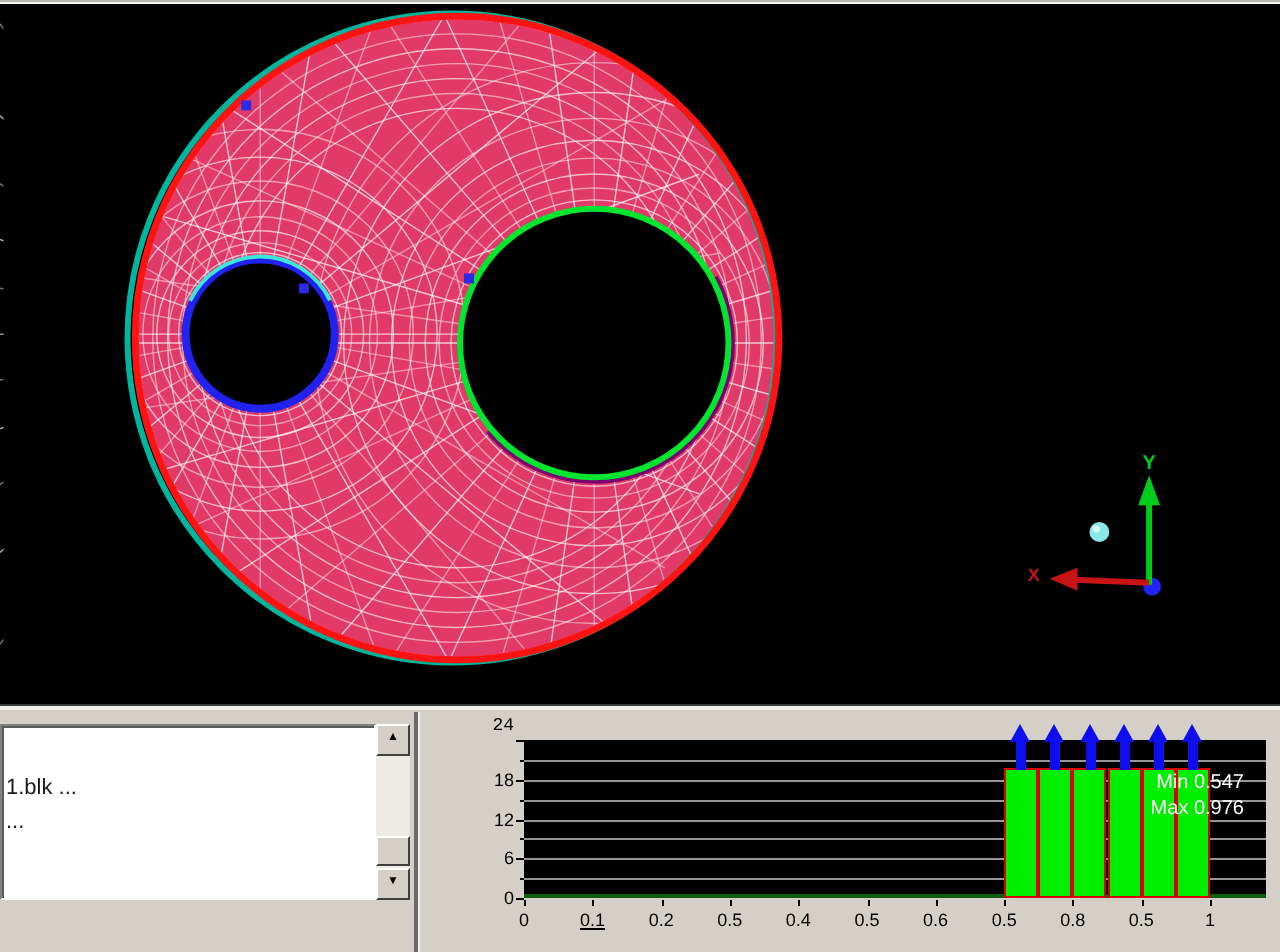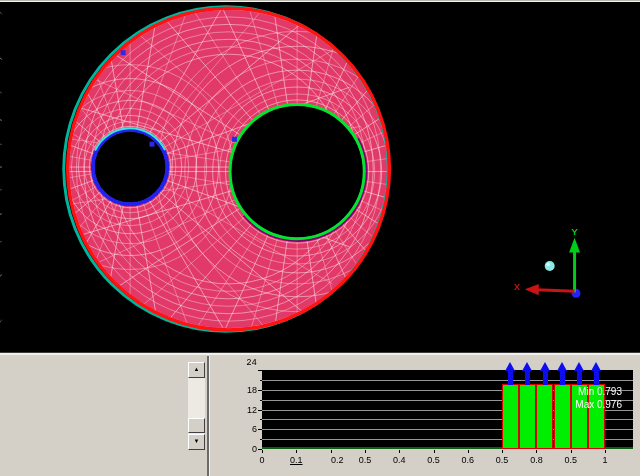--- a/index.html
+++ b/index.html
@@ -178,20 +178,24 @@
       <text x="518" y="292" text-anchor="middle" fill="#c81414" font-size="9" font-weight="bold" font-family="Liberation Sans, sans-serif">X</text>
       <circle cx="551" cy="267.5" r="5" fill="#8ae8e6"></circle>
       <circle cx="549.5" cy="266" r="1.8" fill="#d8faf8"></circle>
     </svg>
 </div>
 
 <div id="bottom-panel">
   <div id="panel-ridge-dark"></div>
   <div id="panel-ridge-light"></div>
 
+  <div id="file-listbox">
+      <div class="list-item">1.blk ...</div>
+      <div class="list-item">...</div>
+    </div>
 
   <div id="v-scrollbar">
     <div id="sb-up" class="sb-btn">▲</div>
     <div id="sb-thumb"></div>
     <div id="sb-down" class="sb-btn">▼</div>
   </div>
 
   <div id="panel-divider"></div>
   <div id="panel-divider-hl"></div>
 
@@ -204,42 +208,42 @@
       <div class="gridline" style="top: 19.8px; background: rgb(150, 150, 150);"></div>
       <div class="gridline" style="top: 9.9px; background: rgb(150, 150, 150);"></div>
       <div class="baseline" style="background: rgb(11, 94, 16);"></div>
       <div class="bar" style="left: 240.1px; width: 17.1px; top: 14.2px; bottom: 0px; background: rgb(0, 239, 0); border: 1px solid rgb(216, 0, 0);"></div>
       <div class="bar" style="left: 257.3px; width: 17.1px; top: 14.2px; bottom: 0px; background: rgb(0, 239, 0); border: 1px solid rgb(216, 0, 0);"></div>
       <div class="bar" style="left: 274.4px; width: 17.1px; top: 14.2px; bottom: 0px; background: rgb(0, 239, 0); border: 1px solid rgb(216, 0, 0);"></div>
       <div class="bar" style="left: 291.6px; width: 17.1px; top: 14.2px; bottom: 0px; background: rgb(0, 239, 0); border: 1px solid rgb(216, 0, 0);"></div>
       <div class="bar" style="left: 308.7px; width: 17.1px; top: 14.2px; bottom: 0px; background: rgb(0, 239, 0); border: 1px solid rgb(216, 0, 0);"></div>
       <div class="bar" style="left: 325.9px; width: 17.1px; top: 14.2px; bottom: 0px; background: rgb(0, 239, 0); border: 1px solid rgb(216, 0, 0);"></div>
     </div>
-  <div id="hist-min" class="minmax">Min 0.793</div>
+  <div id="hist-min" class="minmax">Min 0.547</div>
   <div id="hist-max" class="minmax">Max 0.976</div>
   <div id="axis-labels">
       <div class="ylabel" style="left: 235px; top: 6px; font-family: Liberation Mono, monospace;">24</div>
       <div class="ytick" style="left: 258px; width: 4px; top: 18px;"></div>
       <div class="ylabel" style="left: 235px; top: 32.8px;">18</div>
       <div class="ytick" style="left: 258px; width: 4px; top: 37.8px;"></div>
       <div class="ylabel" style="left: 235px; top: 52.5px;">12</div>
       <div class="ytick" style="left: 258px; width: 4px; top: 57.5px;"></div>
       <div class="ylabel" style="left: 235px; top: 72.3px;">6</div>
       <div class="ytick" style="left: 258px; width: 4px; top: 77.3px;"></div>
       <div class="ylabel" style="left: 235px; top: 92px;">0</div>
       <div class="ytick" style="left: 258px; width: 4px; top: 97px;"></div>
       <div class="ytick" style="left: 259.5px; width: 2.5px; top: 87.1px;"></div>
       <div class="ytick" style="left: 259.5px; width: 2.5px; top: 67.4px;"></div>
       <div class="ytick" style="left: 259.5px; width: 2.5px; top: 47.6px;"></div>
       <div class="ytick" style="left: 259.5px; width: 2.5px; top: 27.9px;"></div>
       <div class="xlabel" style="left: 249px; top: 103px;">0</div>
       <div class="xtick" style="left: 262px;"></div>
       <div class="xlabel" style="left: 283.3px; top: 103px; text-decoration: underline;">0.1</div>
       <div class="xtick" style="left: 296.3px;"></div>
-      <div class="xlabel" style="left: 317.6px; top: 103px; text-align: right;">0.2</div>
+      <div class="xlabel" style="left: 317.6px; top: 103px;">0.2</div>
       <div class="xtick" style="left: 330.6px;"></div>
       <div class="xlabel" style="left: 351.9px; top: 103px;">0.5</div>
       <div class="xtick" style="left: 364.9px;"></div>
       <div class="xlabel" style="left: 386.2px; top: 103px;">0.4</div>
       <div class="xtick" style="left: 399.2px;"></div>
       <div class="xlabel" style="left: 420.5px; top: 103px; text-align: center;">0.5</div>
       <div class="xtick" style="left: 433.5px;"></div>
       <div class="xlabel" style="left: 454.8px; top: 103px;">0.6</div>
       <div class="xtick" style="left: 467.8px;"></div>
       <div class="xlabel" style="left: 489.1px; top: 103px;">0.5</div>

